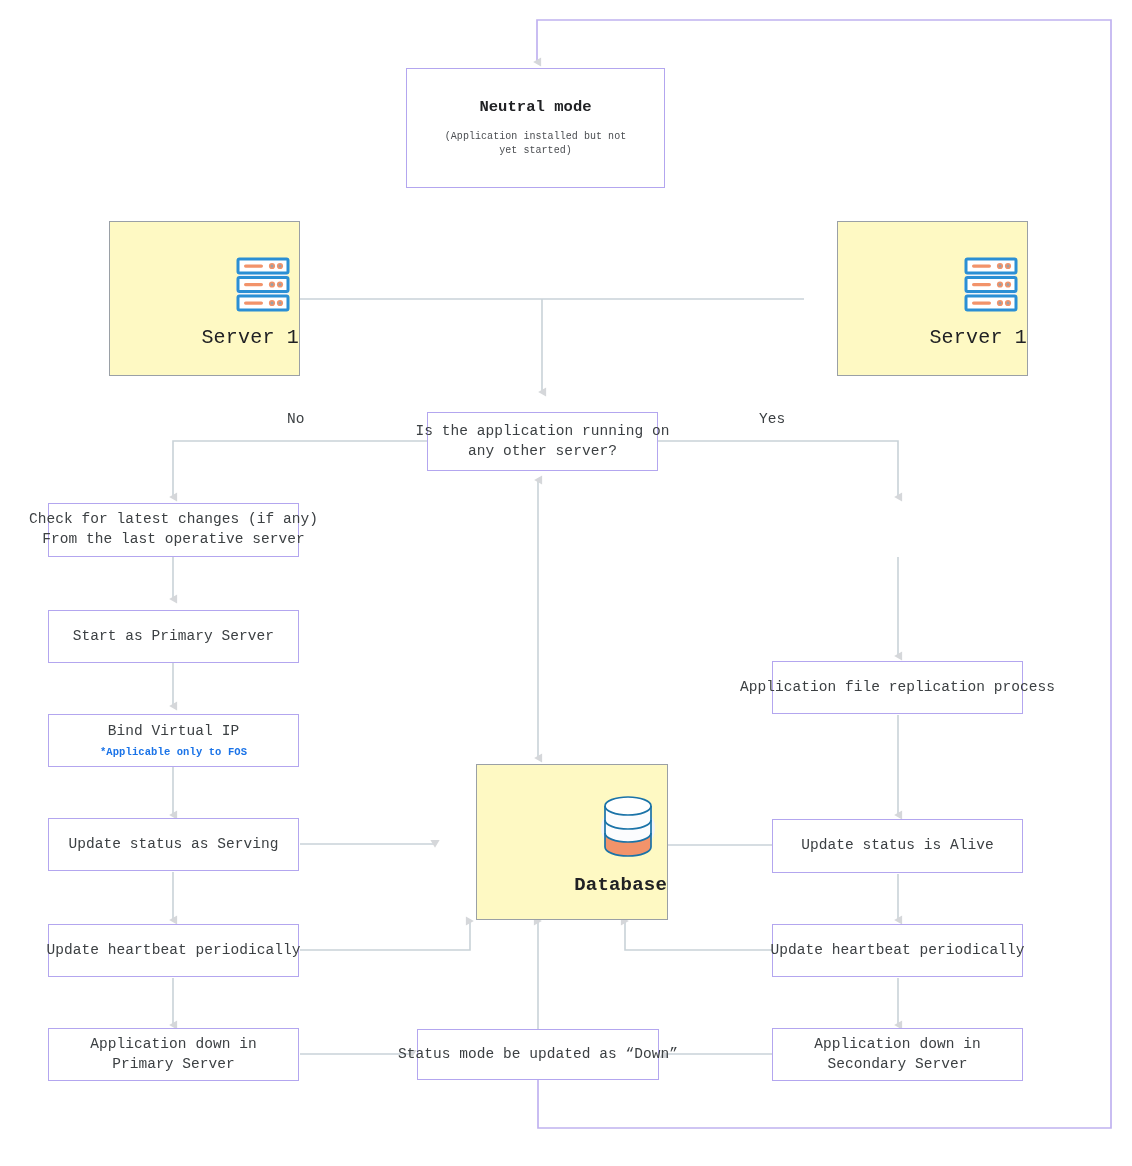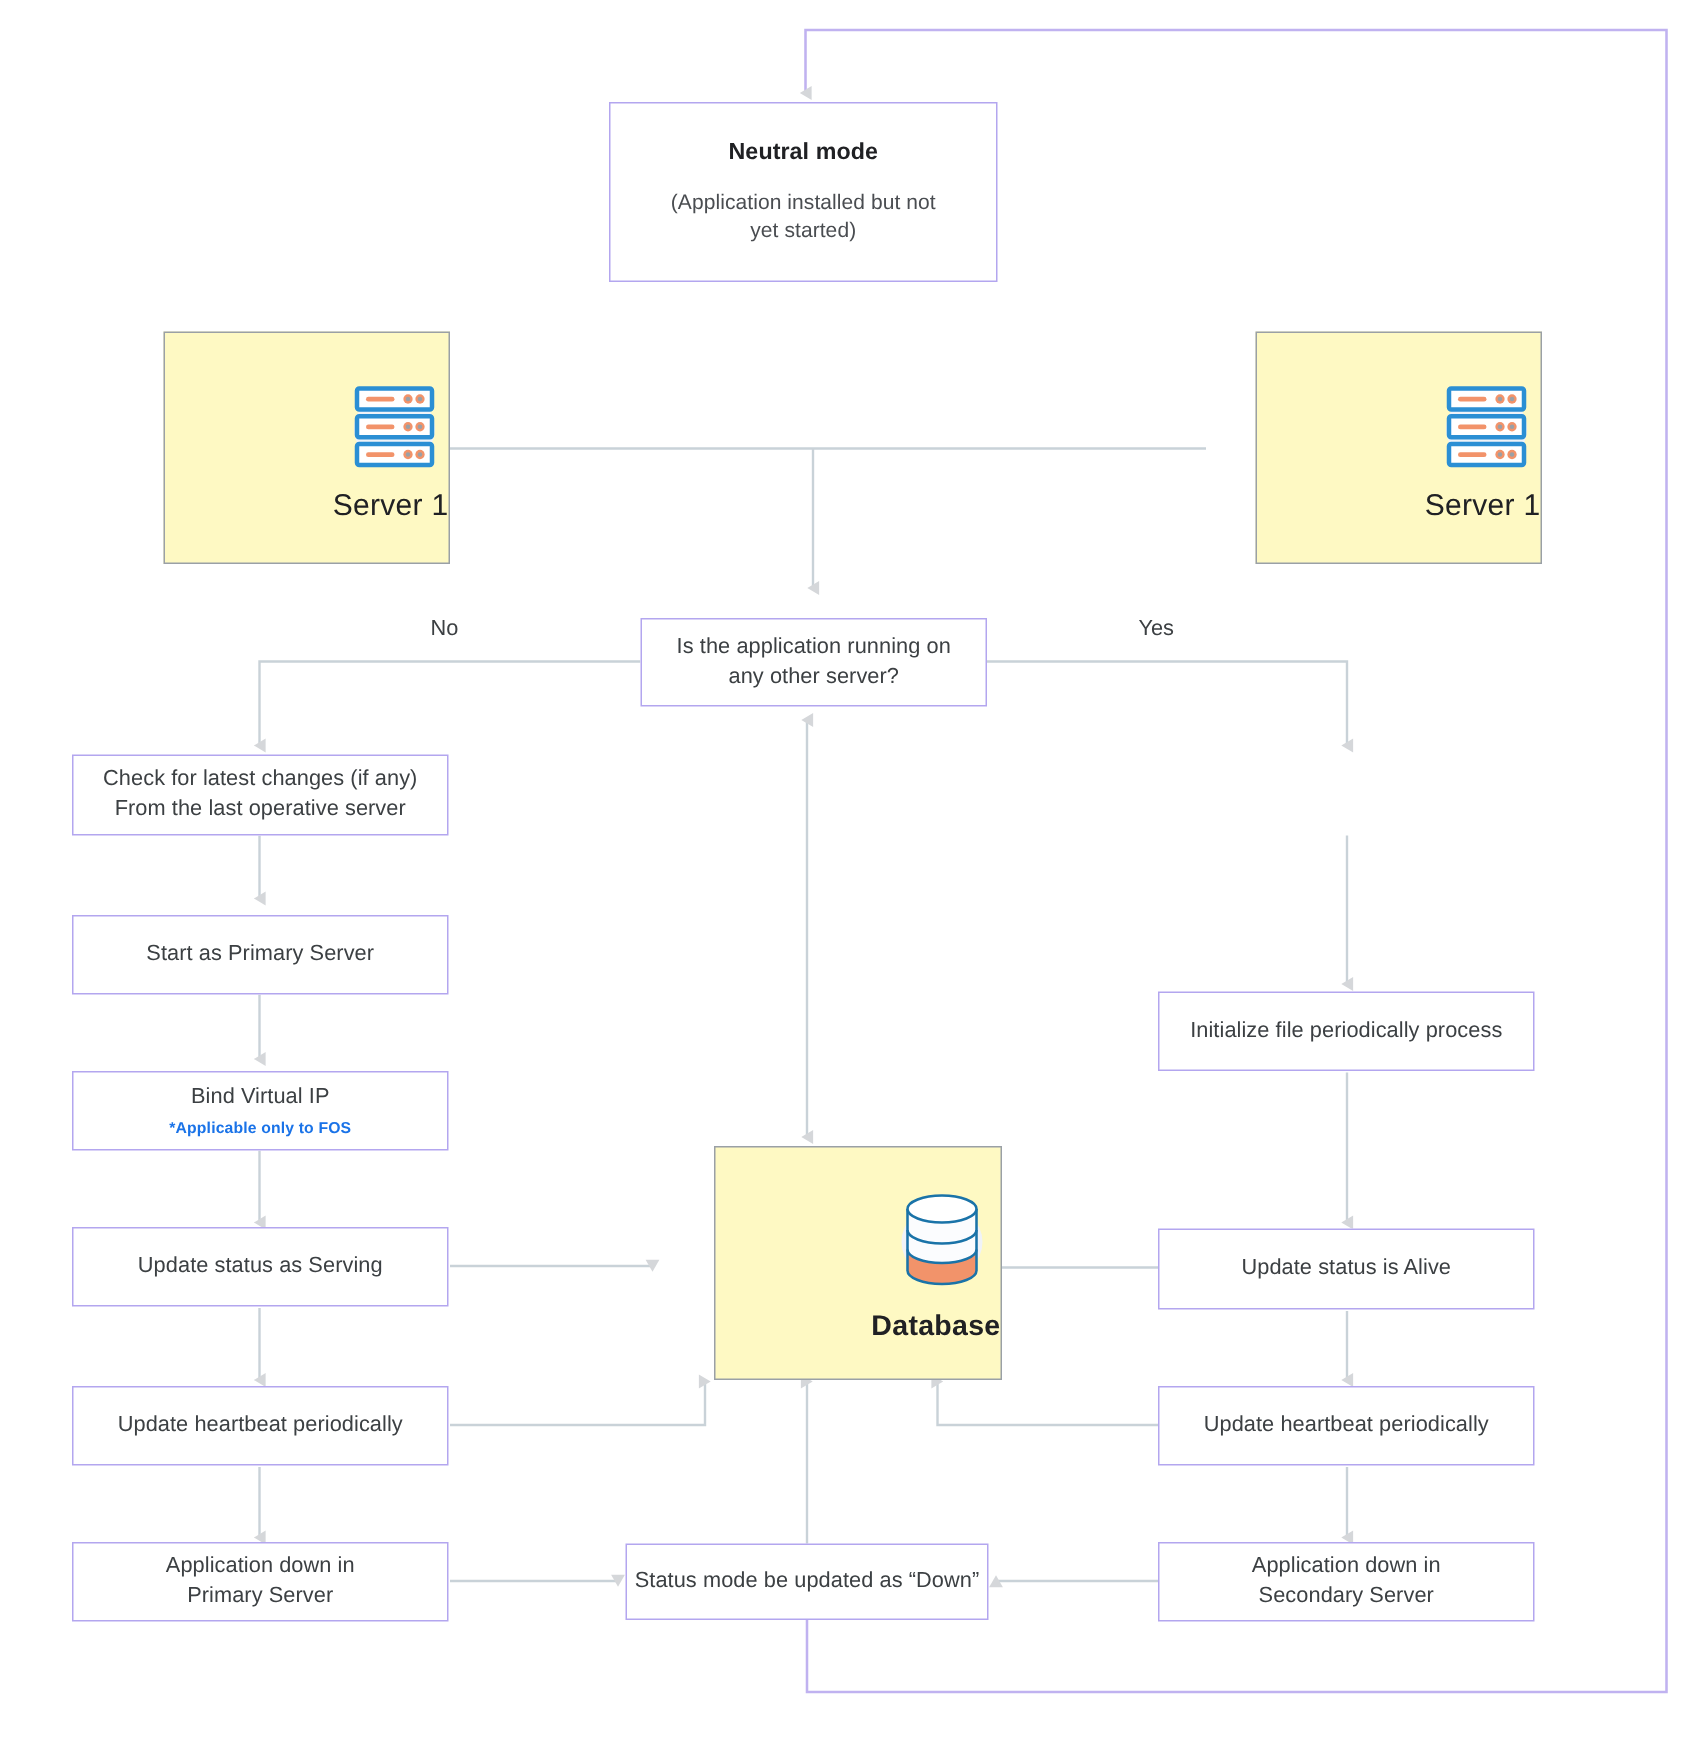--- a/index.html
+++ b/index.html
@@ -10,20 +10,21 @@
   body {
     font-family: "Liberation Sans", sans-serif;
     -webkit-font-smoothing: antialiased;
   }
   #canvas {
     position: relative;
     width: 1132px;
     height: 1166px;
     background: #ffffff;
     overflow: hidden;
+    font-family: Liberation Mono, monospace;
   }
   #wires {
     position: absolute;
     left: 0;
     top: 0;
     width: 1132px;
     height: 1166px;
     pointer-events: none;
   }
   .node {
@@ -44,21 +45,21 @@
   }
   .node .ln { display: block; white-space: nowrap; }
   .node.process { padding: 4px 8px; }
   .node-title-strong {
     font-weight: 700;
     font-size: 15.5px;
     color: #202124;
     margin-bottom: 12px;
   }
   .node-sub {
-    font-size: 14px;
+    font-size: 10px;
     color: #4a4d51;
     line-height: 1.42;
   }
   .note-blue {
     color: #1a73e8;
     font-size: 10.5px;
     font-weight: 700;
     margin-top: 3px;
     letter-spacing: .1px;
   }
@@ -256,21 +257,21 @@
     <span class="ln">Update heartbeat periodically</span>
   </div>
 
   <div class="node process" style="left:48px; top:1028px; width:251px; height:53px;">
     <span class="ln">Application down in</span>
     <span class="ln">Primary Server</span>
   </div>
 
 
   <div class="node process" style="left:772px; top:661px; width:251px; height:53px;">
-    <span class="ln">Initialize file periodically process</span>
+    <span class="ln">Application file replication process</span>
   </div>
 
   <div class="node process" style="left:772px; top:819px; width:251px; height:54px;">
     <span class="ln">Update status is Alive</span>
   </div>
 
   <div class="node process" style="left:772px; top:924px; width:251px; height:53px;">
     <span class="ln">Update heartbeat periodically</span>
   </div>
 

